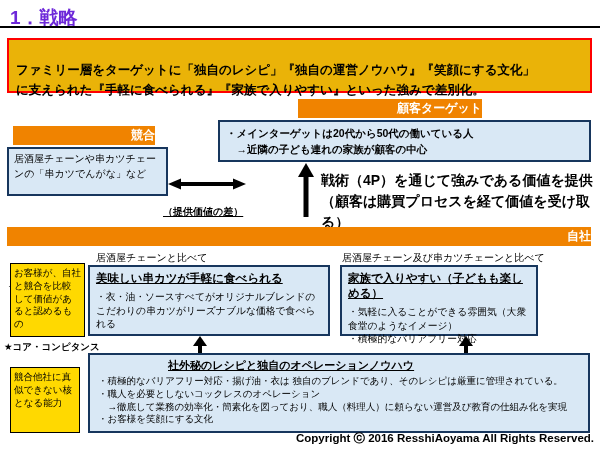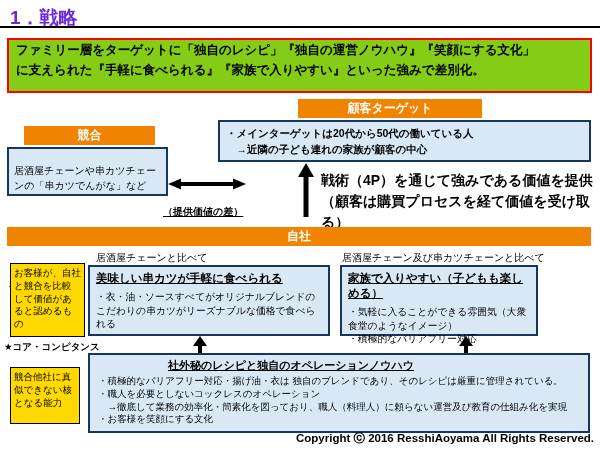--- a/index.html
+++ b/index.html
@@ -1,43 +1,43 @@
 <!DOCTYPE html>
 <html><head>
 <meta charset="utf-8">
 <style>
   html,body{margin:0;padding:0;}
   body{font-family:"Liberation Sans","DejaVu Sans",sans-serif;background:#fff;}
   #slide{position:relative;width:600px;height:450px;background:#fff;overflow:hidden;}
   .abs{position:absolute;box-sizing:border-box;}
   .b{font-weight:bold;}
   .pre{white-space:pre-line;}
-  .hdr{background:#F08300;color:#fff;font-weight:bold;text-align:center;font-size:12px;line-height:19px;}
+  .hdr{background:#F08300;color:#fff;font-weight:bold;text-align:right;font-size:12px;line-height:19px;}
   .blue{background:#D9E8F5;border:2px solid #17365D;}
   .yellow{background:#FFD900;border:1px solid #000;font-size:9.5px;line-height:1.35;padding:3px 3px;}
   .ul{text-decoration:underline;}
   svg{display:block;}
 </style>
 </head>
 <body>
 
 <div id="slide">
 
   <div class="abs b" style="left:10px;top:5px;font-size:19px;color:#6d28d9;">1．戦略</div>
   <div class="abs" style="left:0;top:26px;width:600px;height:2px;background:#000;"></div>
 
-  <div class="abs b pre" style="left:7px;top:38px;width:585px;height:55px;border:2px solid #FF0000;background:#84cc16;color:#000;font-size:12.5px;line-height:1.6;padding:0 7px;">ファミリー層をターゲットに「独自のレシピ」『独自の運営ノウハウ』『笑顔にする文化」
+  <div class="abs b pre" style="left:7px;top:38px;width:585px;height:55px;border:2px solid #FF0000;background:#eab308;color:#000;font-size:12.5px;line-height:1.6;padding:20px 7px;">ファミリー層をターゲットに「独自のレシピ」『独自の運営ノウハウ』『笑顔にする文化」
 に支えられた『手軽に食べられる』『家族で入りやすい』といった強みで差別化。</div>
 
   <div class="abs hdr" style="left:298px;top:99px;width:184px;height:19px;">顧客ターゲット</div>
   <div class="abs blue b pre" style="left:218px;top:120px;width:373px;height:42px;font-size:10.5px;line-height:1.55;padding:3px 6px;color:#000;">・メインターゲットは20代から50代の働いている人
 　→近隣の子ども連れの家族が顧客の中心</div>
 
-  <div class="abs hdr" style="left:24px;top:126px;width:131px;height:19px;">競合</div>
-  <div class="abs blue" style="left:7px;top:147px;width:161px;height:49px;font-size:10px;line-height:1.45;padding:15px 5px;color:#000;">居酒屋チェーンや串カツチェーンの「串カツでんがな」など</div>
+  <div class="abs hdr" style="left:13px;top:126px;width:142px;height:19px;">競合</div>
+  <div class="abs blue" style="left:7px;top:147px;width:161px;height:49px;font-size:10px;line-height:1.45;padding:3px 5px;color:#000;">居酒屋チェーンや串カツチェーンの「串カツでんがな」など</div>
 
   <div class="abs" style="left:168px;top:177px;width:78px;height:14px;">
     <svg width="78" height="14" viewBox="0 0 78 14">
       <line x1="11" y1="7" x2="67" y2="7" stroke="#000" stroke-width="4"></line>
       <polygon points="0,7 13,1.5 13,12.5" fill="#000"></polygon>
       <polygon points="78,7 65,1.5 65,12.5" fill="#000"></polygon>
     </svg>
   </div>
   <div class="abs b ul" style="left:186px;top:191px;font-size:11.5px;color:#000;margin-top:40px;">差別化</div>
   <div class="abs b" style="left:163px;top:205px;font-size:10px;color:#000;text-decoration:underline;">（提供価値の差）</div>
@@ -63,21 +63,21 @@
   </div>
 
   <div class="abs" style="left:342px;top:251px;font-size:10px;color:#000;">居酒屋チェーン及び串カツチェーンと比べて</div>
   <div class="abs blue" style="left:340px;top:265px;width:198px;height:71px;padding:4px 6px;color:#000;">
     <div class="b ul" style="font-size:11.5px;">家族で入りやすい（子どもも楽しめる）</div>
     <div class="pre" style="font-size:9.8px;line-height:1.4;margin-top:4px;">・気軽に入ることができる雰囲気（大衆食堂のようなイメージ）
 ・積極的なバリアフリー対応</div>
   </div>
 
   <div class="abs b" style="left:4px;top:341px;font-size:9.5px;color:#000;">★コア・コンピタンス</div>
-  <div class="abs yellow" style="left:10px;top:367px;width:70px;height:57px;color:#000;">競合他社に真似できない核となる能力</div>
+  <div class="abs yellow" style="left:10px;top:367px;width:70px;height:66px;color:#000;">競合他社に真似できない核となる能力</div>
 
   <div class="abs" style="left:192px;top:336px;width:16px;height:18px;">
     <svg width="16" height="18" viewBox="0 0 16 18">
       <line x1="8" y1="18" x2="8" y2="8" stroke="#000" stroke-width="4"></line>
       <polygon points="8,0 1,10 15,10" fill="#000"></polygon>
     </svg>
   </div>
   <div class="abs" style="left:458px;top:336px;width:16px;height:18px;">
     <svg width="16" height="18" viewBox="0 0 16 18">
       <line x1="8" y1="18" x2="8" y2="8" stroke="#000" stroke-width="4"></line>

